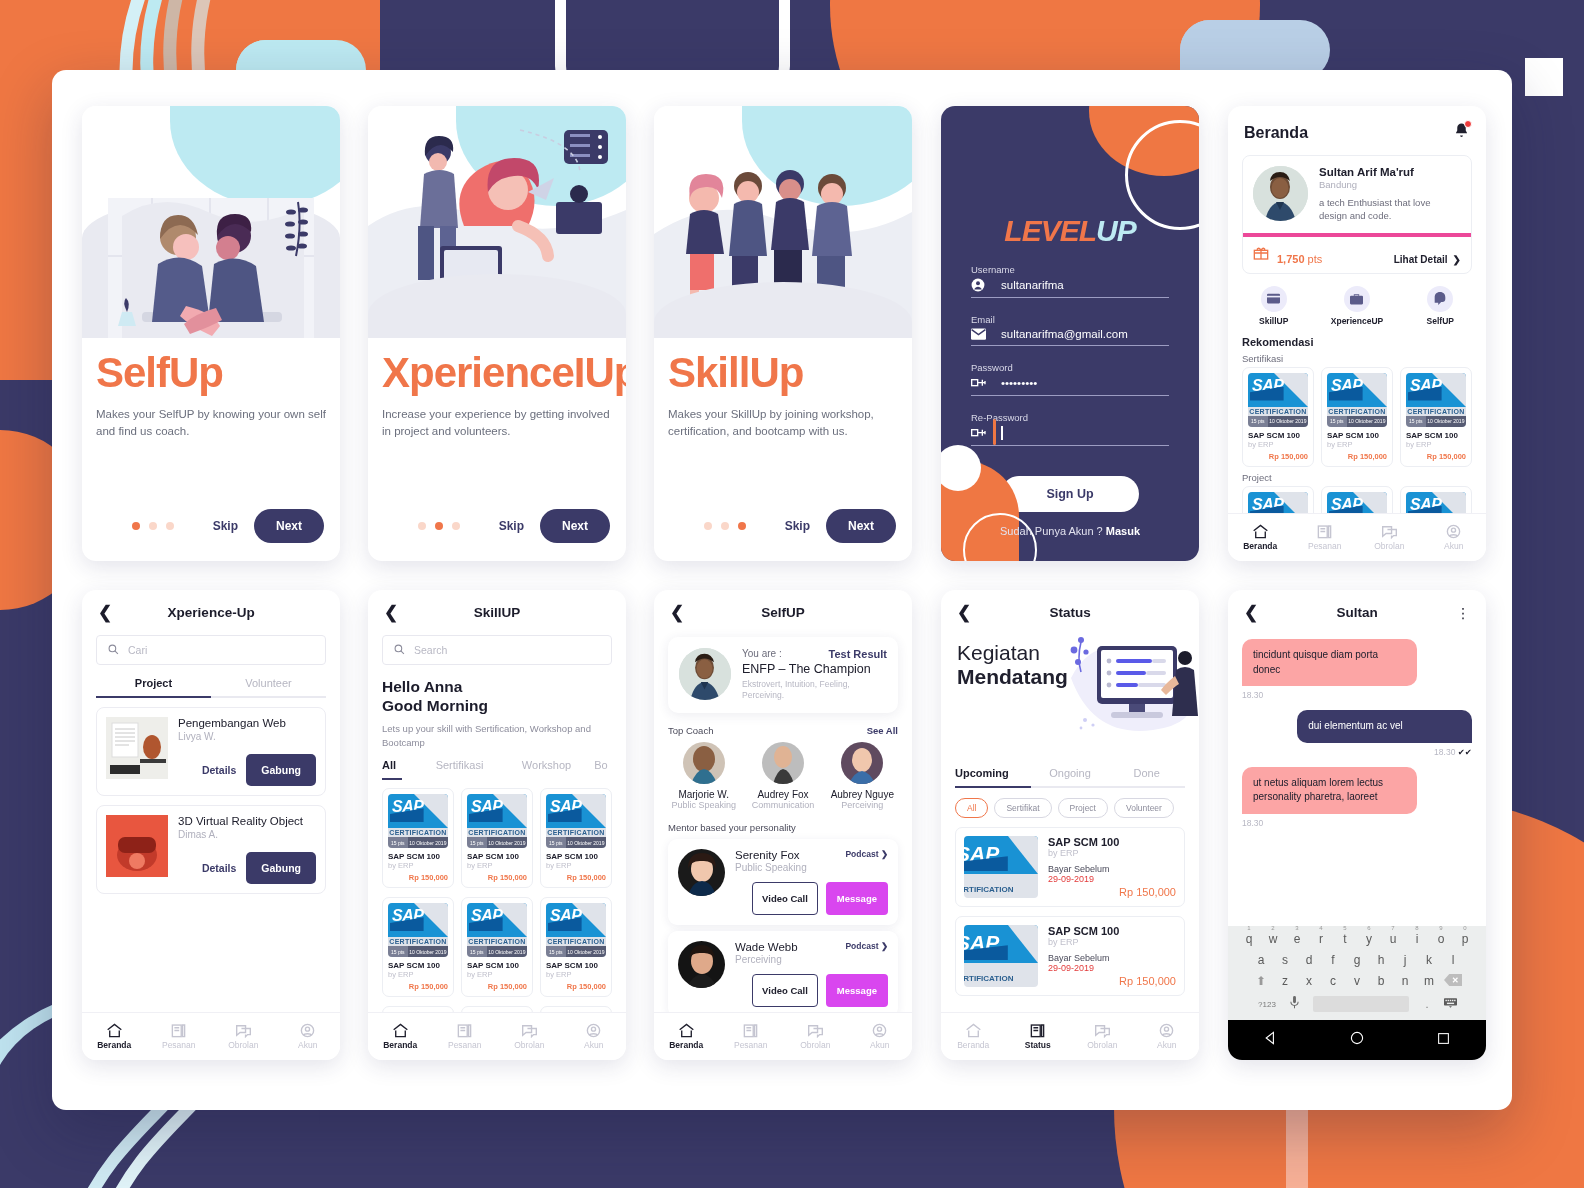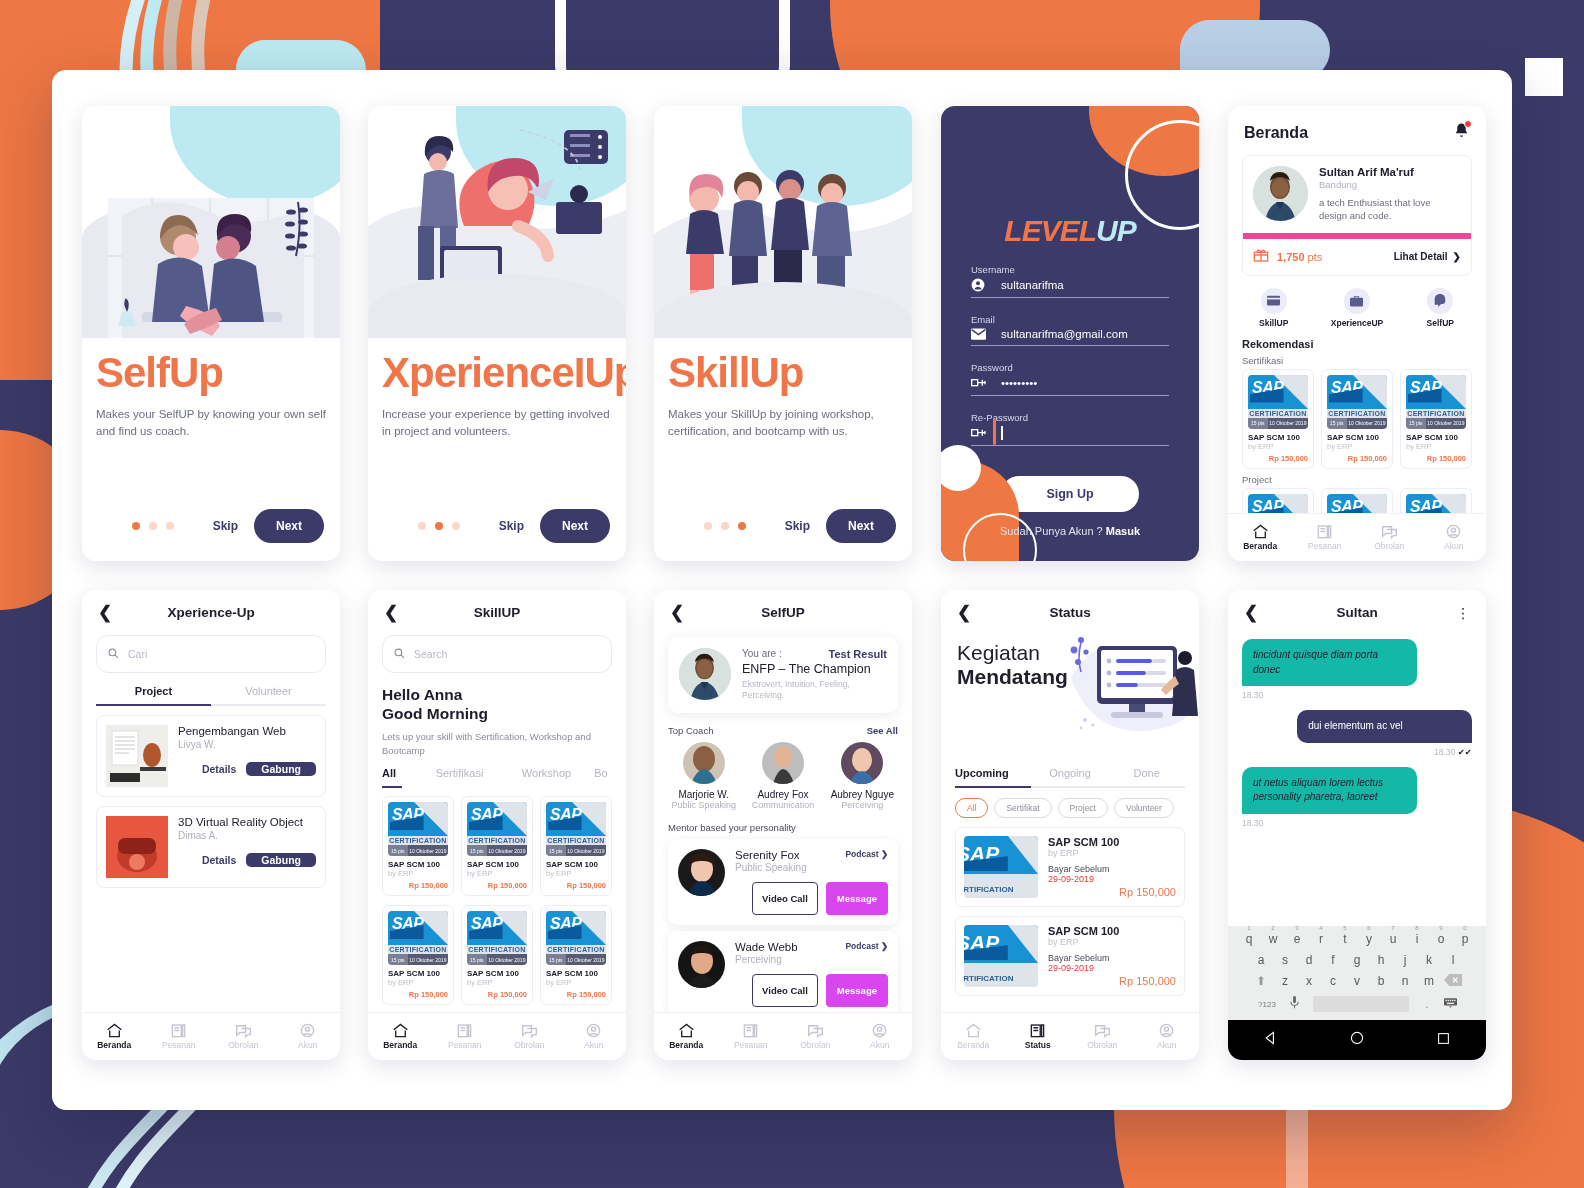--- a/index.html
+++ b/index.html
@@ -81,21 +81,21 @@
   .signbtn { display:block; margin: 30px auto 0; background:#fff; color:#3b3a68; font-weight:700;
              font-size:12.5px; border:none; border-radius:20px; padding:11px 0; width:138px; }
   .su-bottom { text-align:center; font-size:11px; color:#e2e2ef; position:absolute; bottom:24px; left:0; right:0; }
   .su-bottom b { color:#fff; }
 
   
   .appbar { display:flex; align-items:center; padding: 14px 16px 10px; position:relative; }
   .back { font-size:17px; font-weight:800; color:#1c1c2b; line-height:1; }
   .apptitle { flex:1; text-align:center; font-size:13.5px; font-weight:800; color:#1c1c2b; margin-right:14px; }
   .dots3 { position:absolute; right:16px; top:15px; font-size:14px; color:#1c1c2b; letter-spacing:0; }
-  .searchbox { margin: 4px 14px 0; border:1px solid #e8e8ef; border-radius:12px; height:38px;
+  .searchbox { margin: 4px 14px 0; border:1px solid #e8e8ef; border-radius:4px; height:30px;
                display:flex; align-items:center; gap:9px; padding:0 11px; background:#fff; }
   .searchbox .ph { font-size:10.5px; color:#b8b8c4; }
   .tabs { display:flex; margin: 12px 14px 0; position:relative; }
   .tab { flex:1; text-align:center; font-size:11px; color:#b6b6c2; padding-bottom:7px; }
   .tab.on { color:#1c1c2b; font-weight:700; }
   .tabline { height:2px; background:#e9e9f0; margin: 0 14px; position:relative; }
   .tabline .act { position:absolute; left:0; top:0; height:2px; background:#3b3a68; }
 
   .bottomnav { position:absolute; left:0; right:0; bottom:0; height:48px; background:#fff;
                border-top:1px solid #f0f0f5; display:flex; align-items:center; }
@@ -106,21 +106,21 @@
 
   
   .lcard { margin: 9px 14px 0; border:1px solid #ececf2; border-radius:8px; padding:9px; display:flex; gap:10px; }
   .lthumb { width:62px; height:62px; border-radius:5px; flex:none; }
   .lbody { flex:1; }
   .ltitle { font-size:11.5px; color:#20202e; }
   .lsub { font-size:10px; color:#b0b0bd; margin-top:2px; }
   .lacts { display:flex; justify-content:flex-end; align-items:center; gap:10px; margin-top:12px; }
   .details { font-size:10.5px; font-weight:700; color:#3b3a68; }
   .gabung { background:#3b3a68; color:#fff; font-size:10.5px; font-weight:700; border:none;
-            border-radius:5px; padding:1px 15px; }
+            border-radius:5px; padding:10px 15px; }
 
   
   .sapcard { border:1px solid #eceef3; border-radius:7px; padding:5px; background:#fff; }
   .sapimg { position:relative; height:54px; border-radius:4px; overflow:hidden; background:#dfe3ea; }
   .sapimg .band { position:absolute; left:0; top:0; width:100%; height:34px; background:#1992d4; }
   .sapimg .tri { position:absolute; right:0; top:0; width:0; height:0;
                  border-top:34px solid #dfe3ea; border-left:34px solid transparent; }
   .sapimg .sapword { position:absolute; left:4px; top:4px; font-size:16px; font-weight:900; color:#fff;
                      font-style:italic; letter-spacing:-.5px; }
   .sapimg .sapdark { position:absolute; left:2px; top:14px; width:56%; height:14px; background:#0a5a9e;
@@ -145,21 +145,21 @@
   .ber-title { font-size:16px; font-weight:800; color:#1c1c2b; }
   .bell { margin-left:auto; position:relative; }
   .bell .badge { position:absolute; right:-2px; top:-2px; width:8px; height:8px; background:#ee3b3b;
                  border-radius:50%; border:1.5px solid #fff; }
   .profcard { margin: 6px 14px 0; border:1px solid #eceef3; border-radius:8px; }
   .profrow { display:flex; gap:11px; padding:10px; }
   .avatar { width:55px; height:55px; border-radius:50%; flex:none; background:#d6e0dc; overflow:hidden; position:relative; }
   .pname { font-size:11.5px; font-weight:800; color:#20202e; }
   .pcity { font-size:9.5px; color:#aeaebb; margin-top:1px; }
   .pbio { font-size:9.5px; color:#6d6d7c; margin-top:6px; line-height:1.4; }
-  .ptsrow { display:flex; align-items:center; gap:8px; padding:8px 10px; border-top:6px solid #ec4899; }
+  .ptsrow { display:flex; align-items:flex-end; gap:8px; padding:8px 10px; border-top:4px solid #ec4899; }
   .ptsval { font-size:11px; color:#f0764a; } .ptsval b{font-weight:800;}
   .lihat { margin-left:auto; font-size:10px; font-weight:700; color:#20202e; display:flex; gap:5px; align-items:center; }
   .shortcuts { display:flex; margin: 12px 4px 0; }
   .sc { flex:1; text-align:center; }
   .sc .circ { width:26px; height:26px; border-radius:50%; background:#ecebfa; margin:0 auto 4px;
               display:flex; align-items:center; justify-content:center; }
   .sc .lab { font-size:8.5px; color:#20202e; font-weight:600; }
 
   
   .youcard { margin: 6px 14px 0; border-radius:10px; background:#fff; box-shadow:0 2px 12px rgba(40,40,90,.09);
@@ -199,21 +199,21 @@
   .stthumb { width:74px; height:62px; border-radius:4px; overflow:hidden; position:relative; flex:none; background:#dfe3ea; }
   .sttitle { font-size:11px; font-weight:800; color:#20202e; }
   .stby { font-size:9px; color:#c0c0cc; }
   .stpay { font-size:9px; color:#4a4a5a; margin-top:6px; }
   .stdate { font-size:9px; color:#e23b3b; }
   .stprice { font-size:11px; color:#f0764a; text-align:right; margin-top:2px; }
 
   
   .chatarea { padding: 8px 14px 0; }
   .bub { max-width:76%; font-size:10px; line-height:1.45; padding:9px 11px; }
-  .bub.them { background:#14b8a6; color:#20202e; border-radius:10px 10px 10px 0;font-style:italic; }
+  .bub.them { background:#fca5a5; color:#20202e; border-radius:10px 10px 10px 0; }
   .bub.me { background:#3b3a68; color:#fff; border-radius:10px 10px 0 10px; margin-left:auto; }
   .btime { font-size:8.5px; color:#b7b7c3; margin:4px 0 10px; }
   .btime.r { text-align:right; }
   .kb { position:absolute; left:0; right:0; bottom:40px; background:#eceeee; padding: 6px 4px 8px; }
   .krow { display:flex; justify-content:center; gap:2px; margin-bottom:7px; }
   .key { width:22px; text-align:center; font-size:12px; color:#5a5a5a; position:relative; }
   .key .num { position:absolute; top:-7px; left:0; right:0; font-size:6px; color:#9a9a9a; }
   .navbar-and { position:absolute; left:0; right:0; bottom:0; height:40px; background:#000;
                display:flex; align-items:center; justify-content:space-around; }
 </style>

